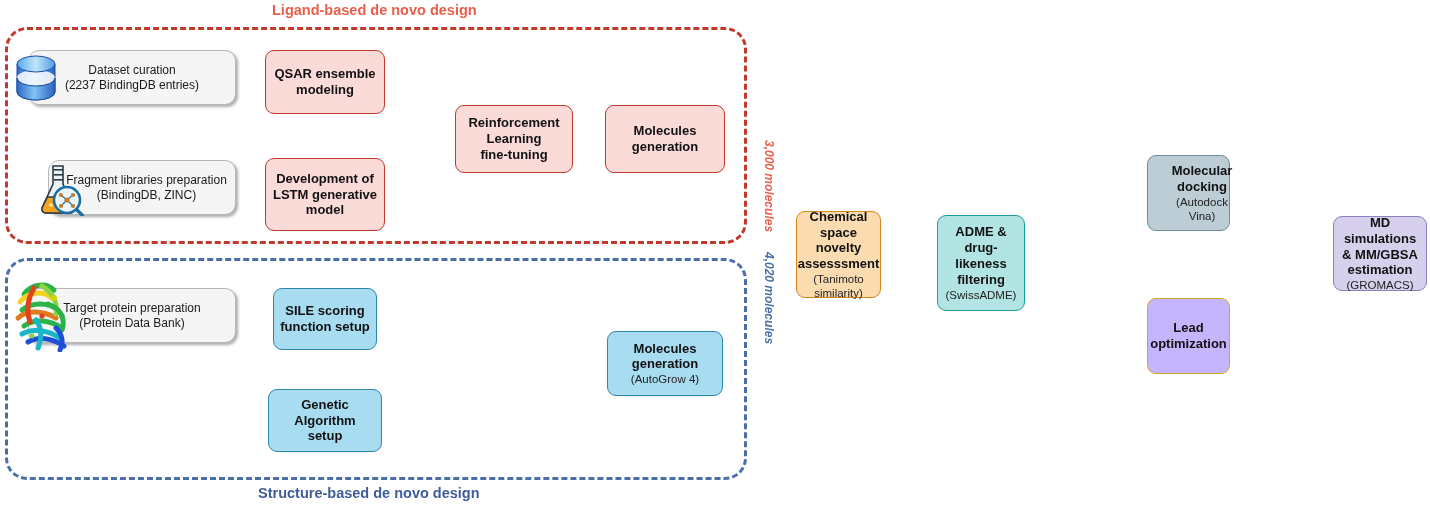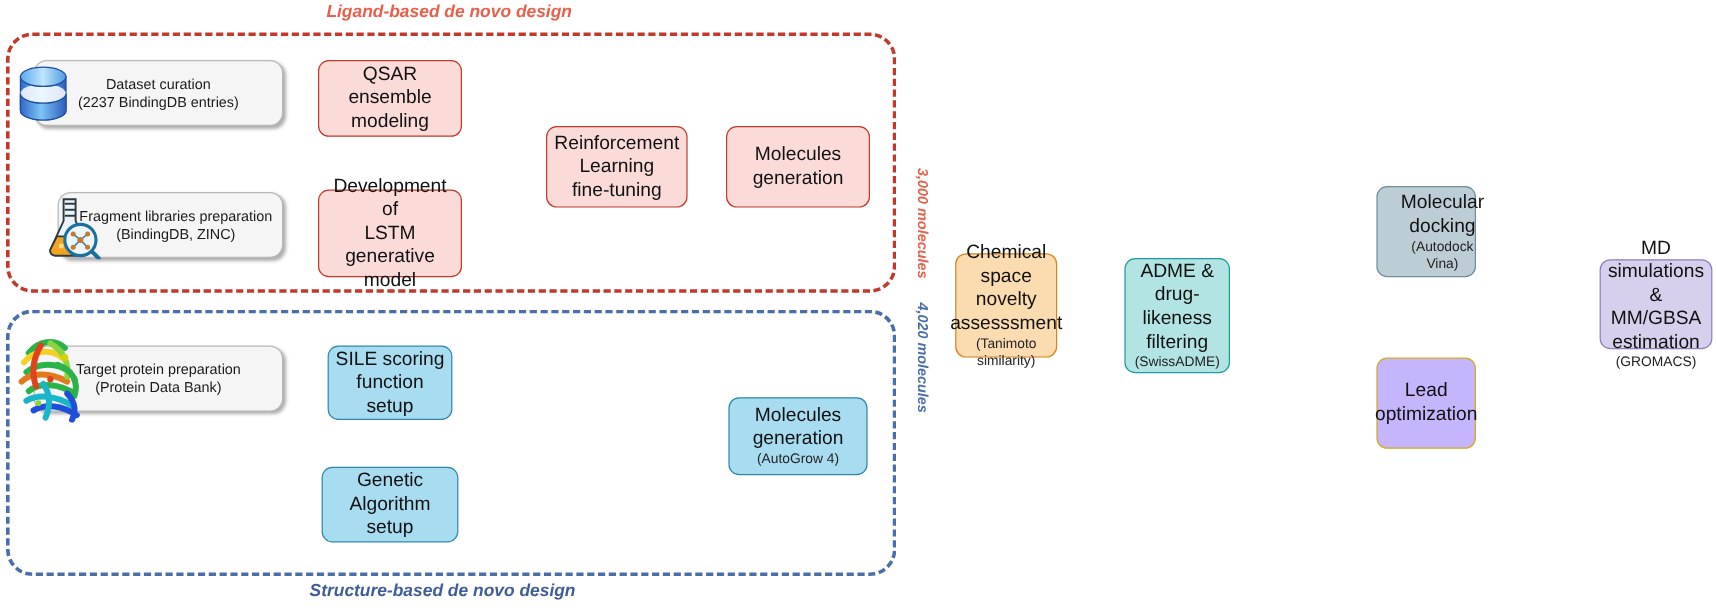--- a/index.html
+++ b/index.html
@@ -32,21 +32,20 @@
     border-color: #c0392b;
   }
   .group-structure {
     left: 5px;  top: 258px;
     width: 742px; height: 222px;
     border-color: #4a6fa8;
   }
   .group-title {
     position: absolute;
     font-weight: bold;
-    font-style: italic;
     font-size: 14.5px;
     white-space: nowrap;
     text-align: center;
   }
   .group-title-ligand {
     left: 272px; top: 2px;
     color: #e8604c;
   }
   .group-title-structure {
     left: 258px; top: 485px;
@@ -62,22 +61,22 @@
     border-style: solid;
     display: flex;
     flex-direction: column;
     align-items: center;
     justify-content: center;
     text-align: center;
     padding: 3px 5px;
     line-height: 1.22;
   }
   .node .t1 {
-    font-weight: normal;
-    font-size: 16px;
+    font-weight: bold;
+    font-size: 13px;
     color: #111;
   }
   .node .t2 {
     font-weight: normal;
     font-size: 11.5px;
     color: #222;
   }
 
   
   .card-data {

